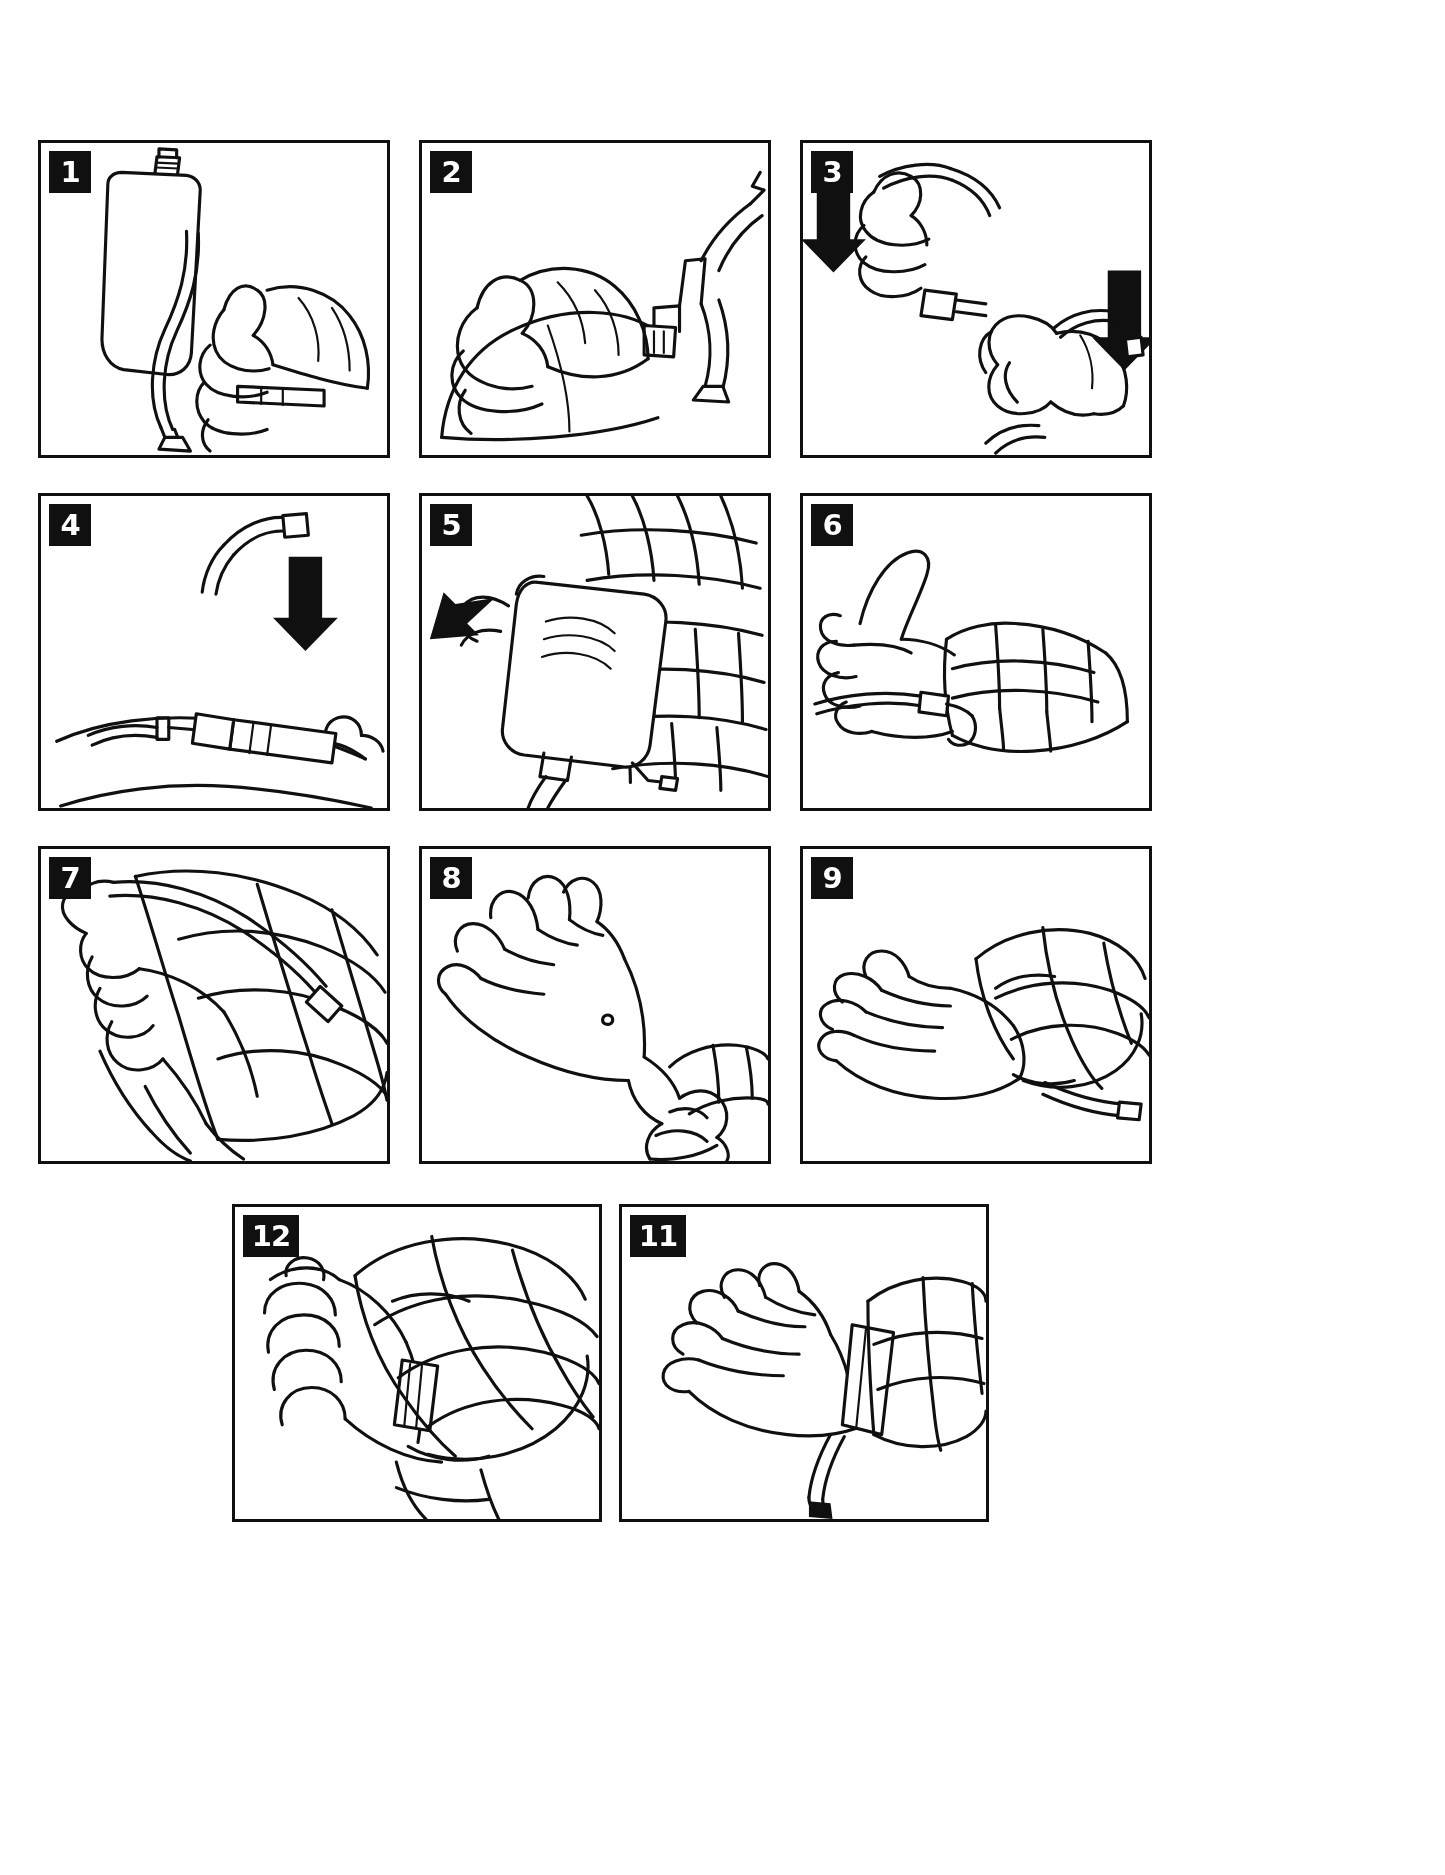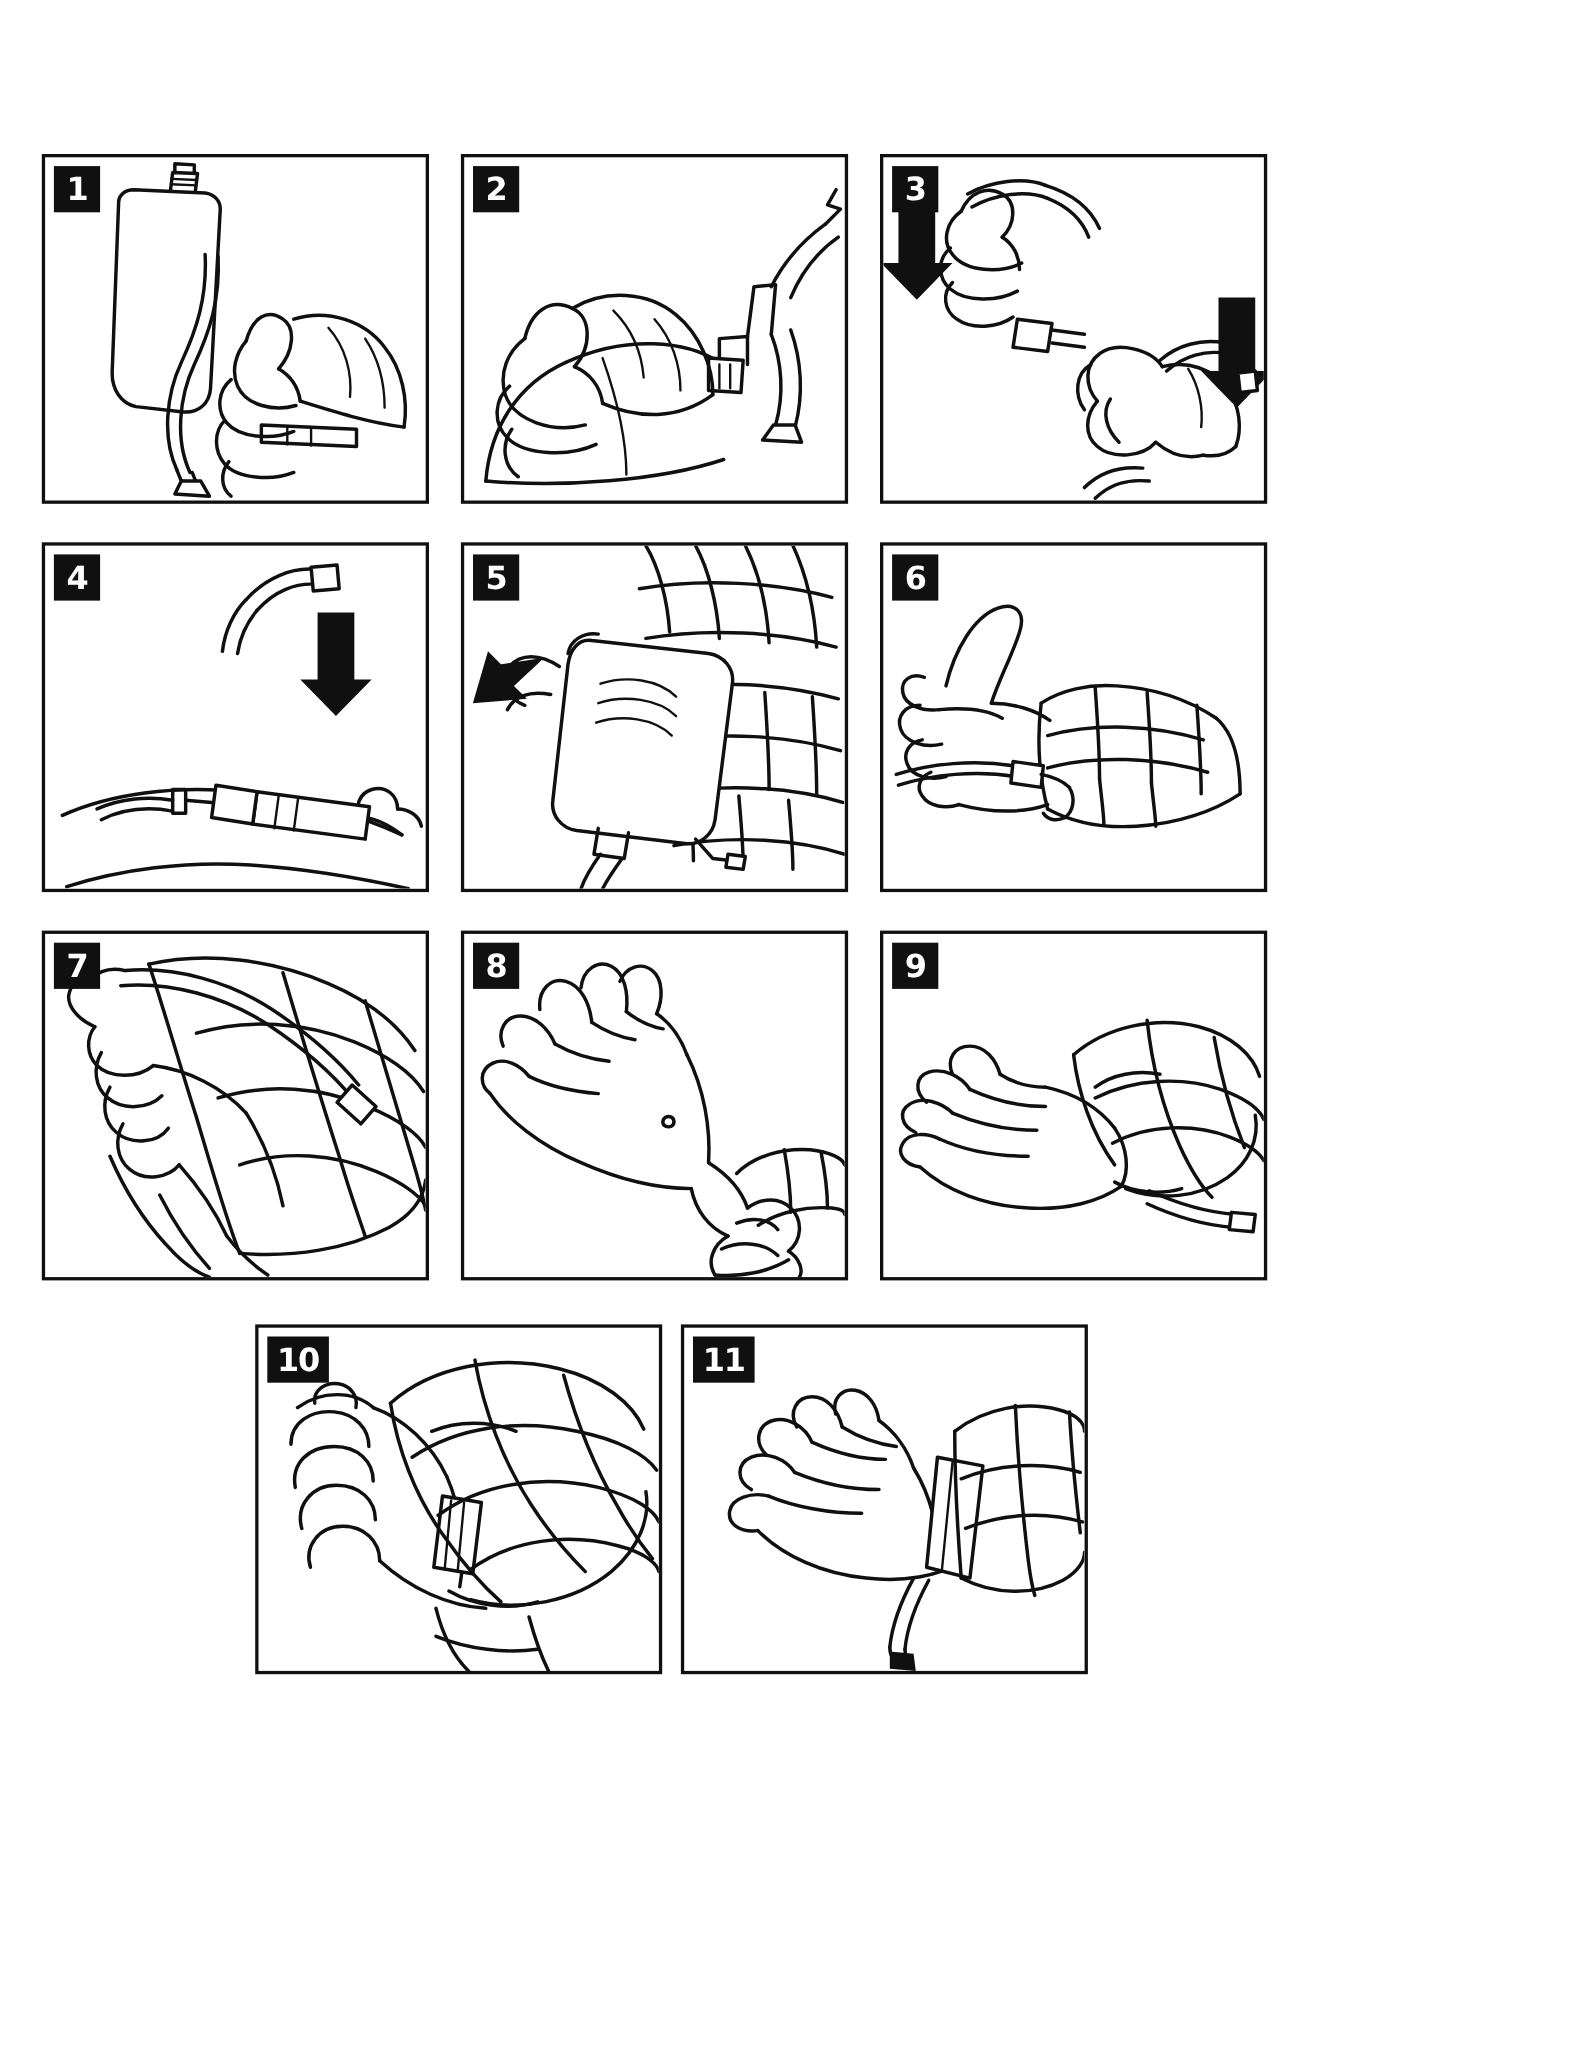--- a/index.html
+++ b/index.html
@@ -425,21 +425,21 @@
         <path class="ln" d="M212 194 C246 176 288 176 320 188 C338 195 348 203 352 210"></path>
 
         <path class="ln" d="M246 238 C272 250 300 258 326 260"></path>
         <path class="ln" d="M244 250 C270 262 298 270 324 272"></path>
         <path class="fillwhite" d="M322 258 L344 260 L342 276 L320 274 Z"></path>
       </svg>
     </div>
   </div>
 
   <div class="panel" style="left:232px; top:1204px; width:370px; height:318px;">
-    <div class="step-badge wide">10</div>
+    <div class="step-badge wide">12</div>
     <div class="art">
       <svg viewBox="0 0 370 318" preserveAspectRatio="none" aria-hidden="true">
 
         <path class="ln" d="M36 74 C58 58 88 58 106 74"></path>
         <path class="ln" d="M30 108 C30 88 48 76 70 78 C90 80 102 94 102 110"></path>
         <path class="ln" d="M34 148 C30 126 46 110 70 110 C92 110 106 124 106 142"></path>
         <path class="ln" d="M40 186 C34 164 50 146 72 146 C94 146 108 160 108 178"></path>
         <path class="ln" d="M48 222 C42 202 56 184 78 184 C98 184 112 198 112 216"></path>
         <path class="ln" d="M52 70 C50 58 62 50 74 52 C86 54 92 64 90 74"></path>
 

